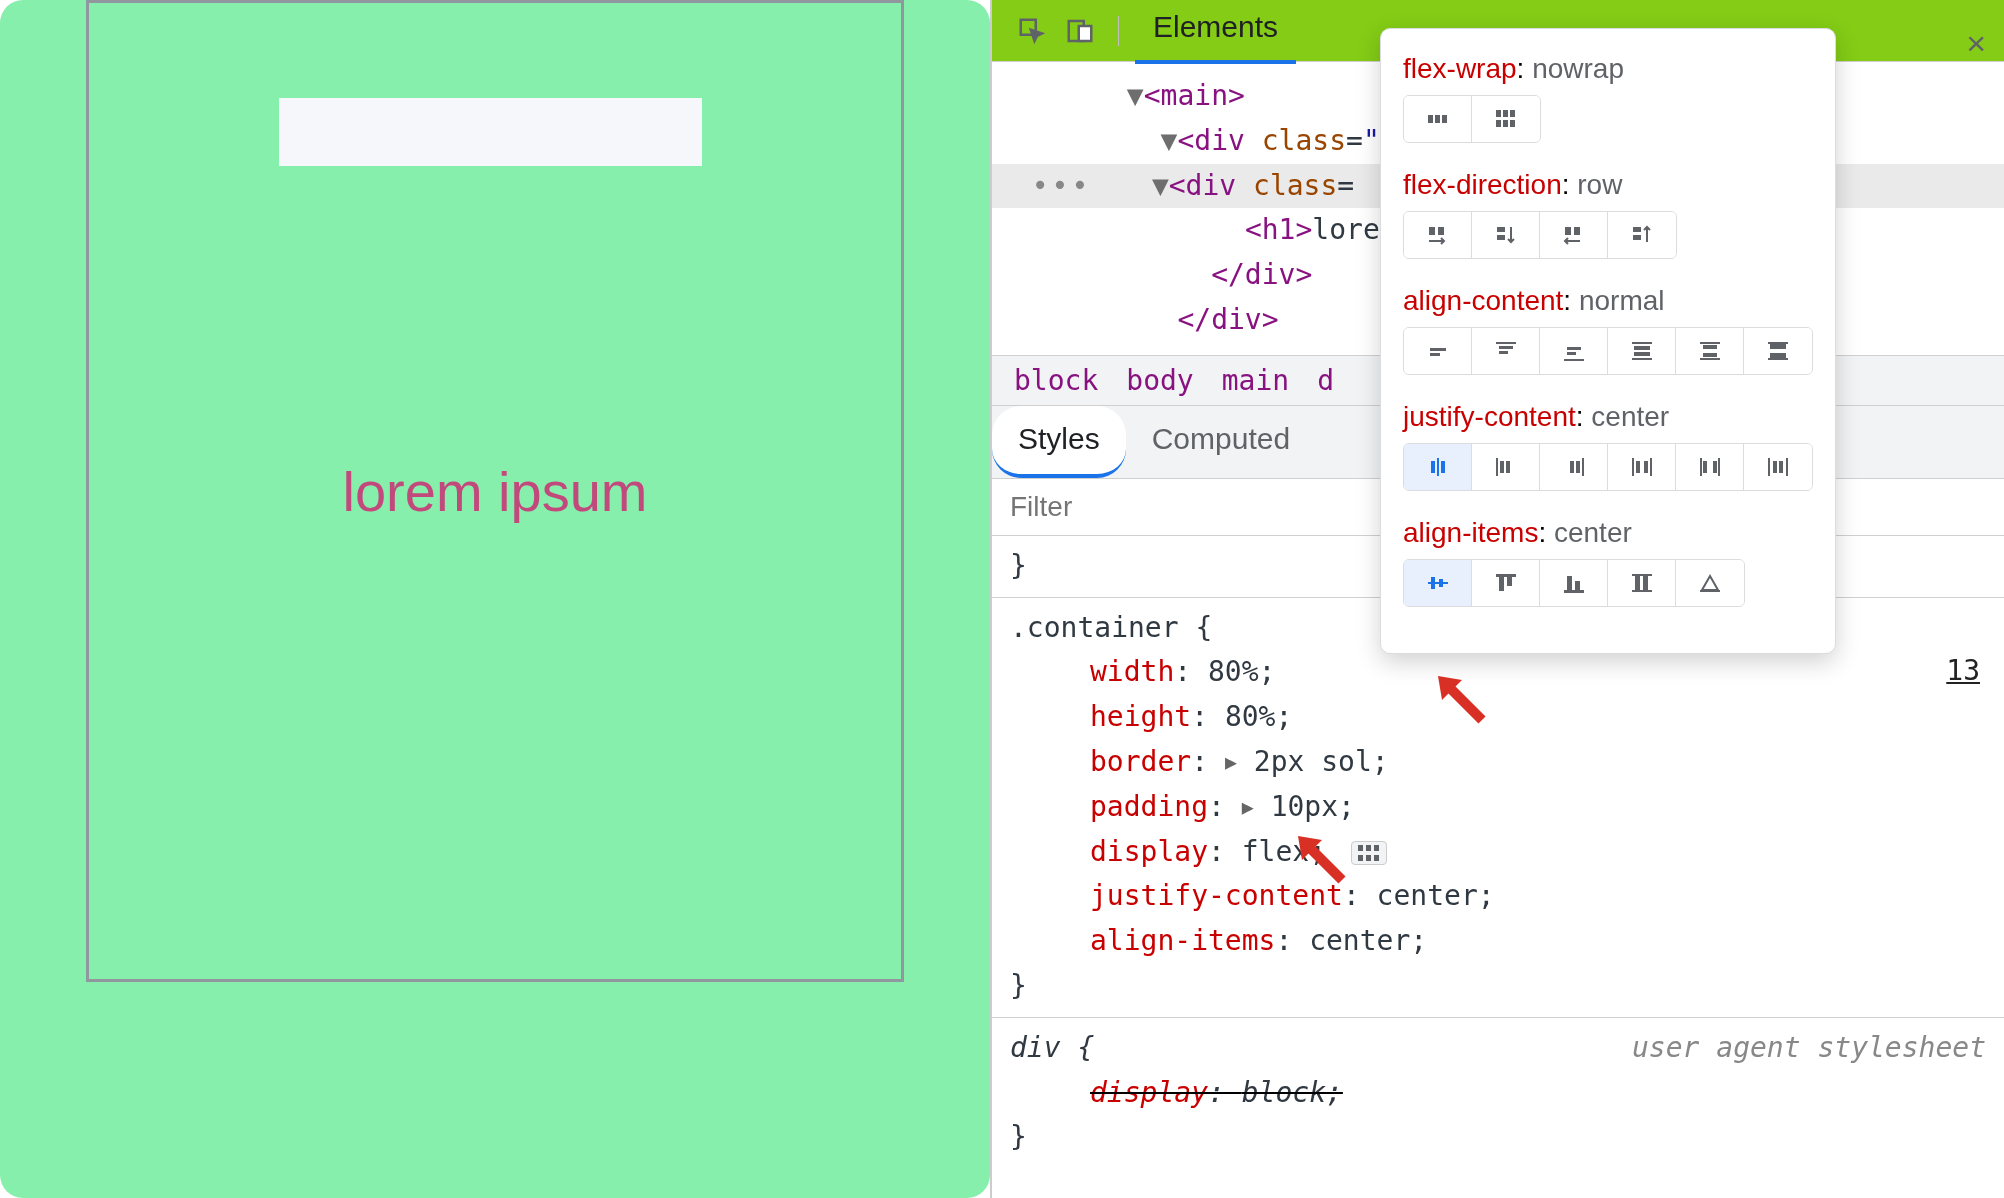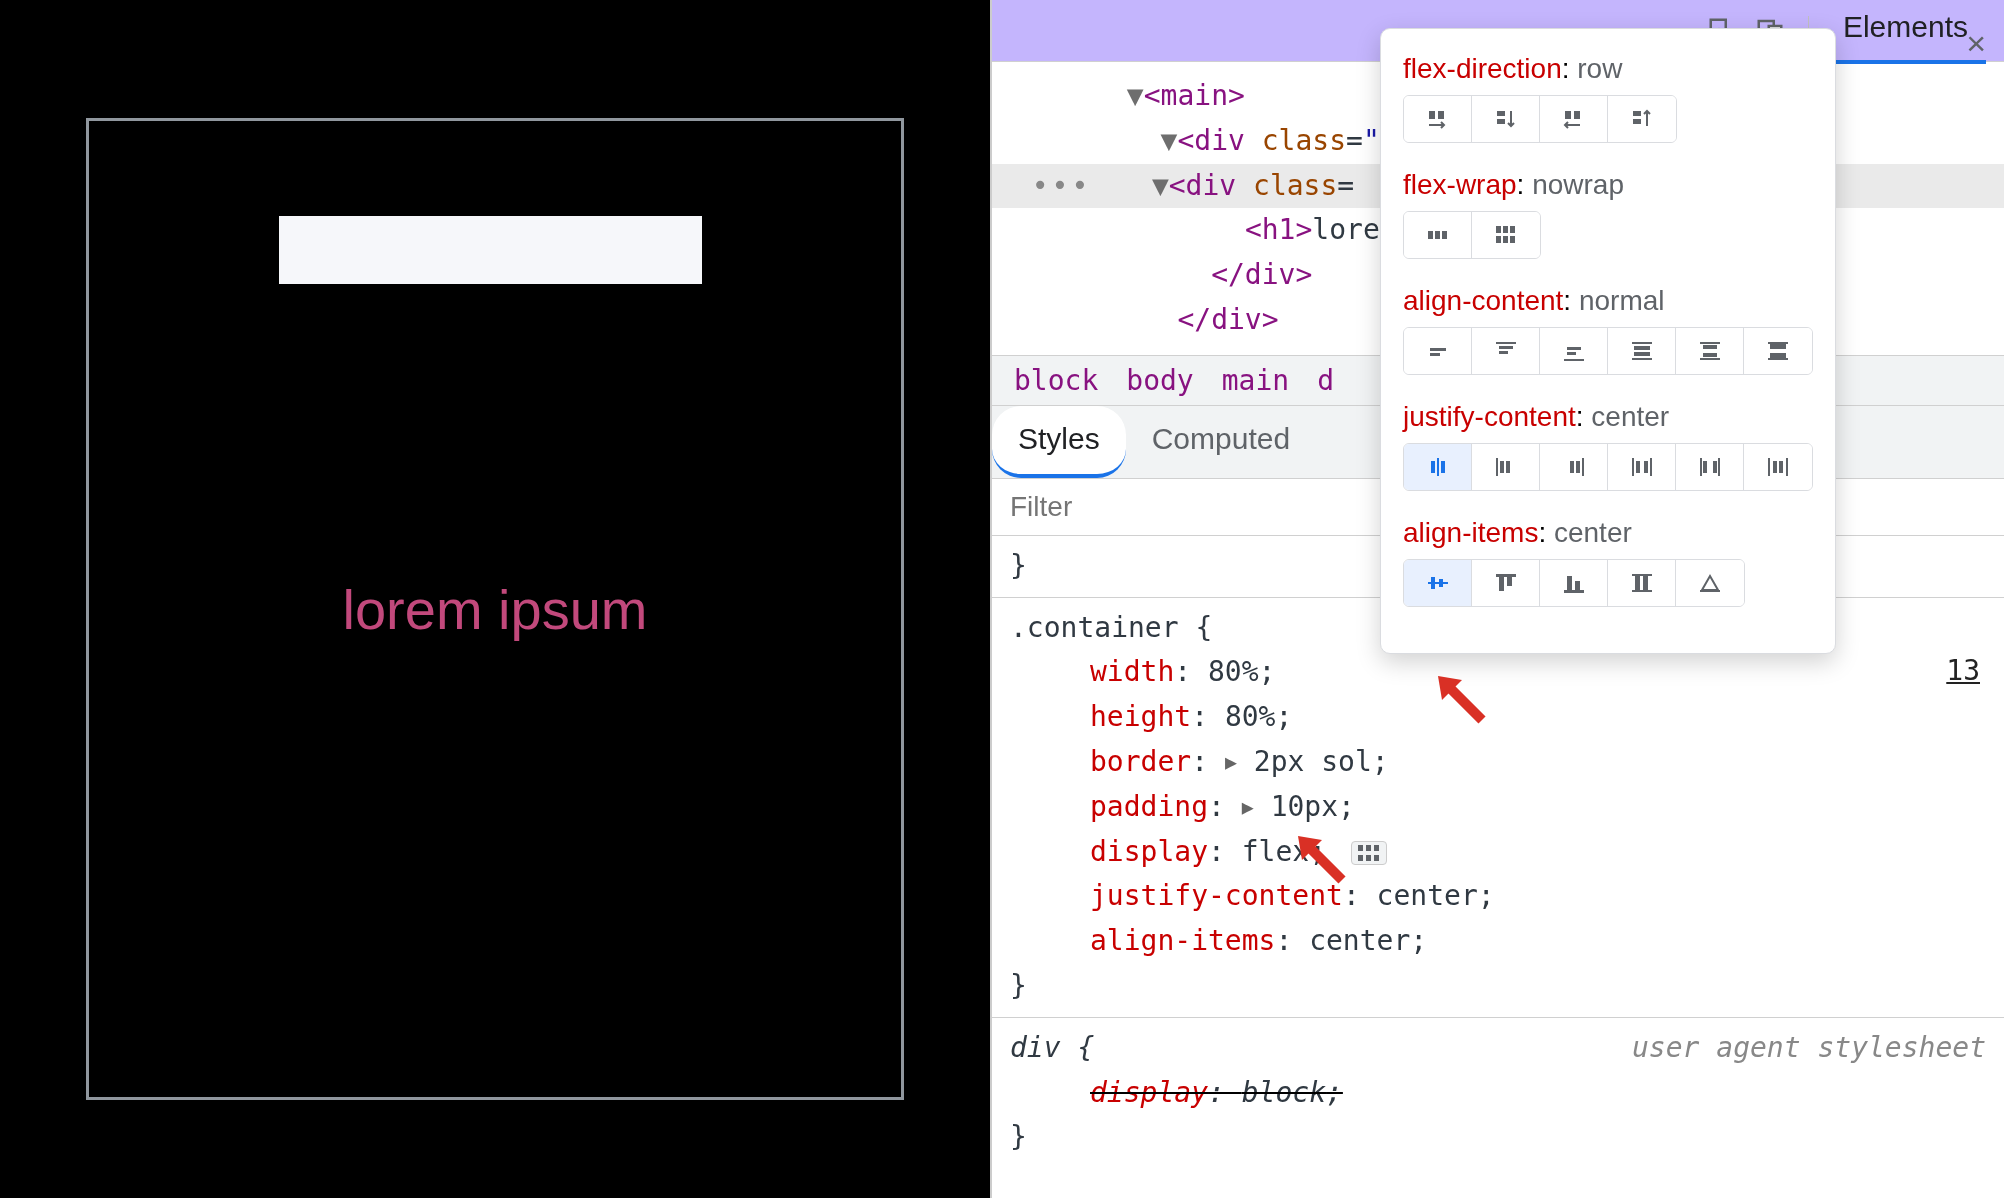--- a/index.html
+++ b/index.html
@@ -9,25 +9,25 @@
   display: flex;
   font-family: -apple-system, BlinkMacSystemFont, "Segoe UI", Helvetica, Arial, sans-serif;
   background: #fff;
   overflow: hidden;
 }
 
 
 .left-pane {
   width: 990px;
   height: 100%;
-  background: #000000;
+  background: #86efac;
   display: flex;
   align-items: flex-start;
   justify-content: center;
-  padding-top: 118px;
+  border-radius: 23px;
 }
 .container-box {
   width: 818px;
   height: 982px;
   border: 3px solid #90979e;
   display: flex;
   justify-content: center;
   align-items: center;
   position: relative;
 }
@@ -59,22 +59,21 @@
 }
 
 
 .toolbar {
   height: 62px;
   display: flex;
   align-items: center;
   gap: 4px;
   padding: 0 18px;
   border-bottom: 1px solid #d0d0d0;
-  background: #c4b5fd;
-  justify-content: flex-end;
+  background: #84cc16;
 }
 .toolbar .icon-btn {
   width: 44px;
   height: 40px;
   display: flex;
   align-items: center;
   justify-content: center;
   color: #5f6368;
 }
 .toolbar .sep {
@@ -354,69 +353,69 @@
       <div class="rule-selector" style="font-style:italic">div {</div>
       <div class="decl"><span class="strike"><span class="prop">display</span><span class="punc">: </span><span class="val">block</span><span class="punc">;</span></span></div>
       <div class="rule-brace">}</div>
     </div>
   </div>
 
   <span class="side-link">13</span>
 
   <div class="flex-popover">
     <div id="popover-sections">
-        <div class="popover-section"><div class="popover-label"><span class="pname">flex-direction</span>: <span class="pval">row</span></div><div class="icon-row">
-            <div class="icon-cell">
-              <svg width="24" height="22" viewBox="0 0 24 22" fill="currentColor">
-                <rect x="3" y="3" width="6" height="8"></rect>
-                <rect x="12" y="3" width="6" height="8"></rect>
-                <path d="M3 17 H18 M15 14 L18 17 L15 20" stroke="currentColor" stroke-width="2" fill="none"></path>
-              </svg>
-            </div>
-            <div class="icon-cell">
-              <svg width="24" height="22" viewBox="0 0 24 22" fill="currentColor">
-                <rect x="3" y="3" width="8" height="5"></rect>
-                <rect x="3" y="11" width="8" height="5"></rect>
-                <path d="M17 3 V18 M14 15 L17 18 L20 15" stroke="currentColor" stroke-width="2" fill="none"></path>
-              </svg>
-            </div>
-            <div class="icon-cell">
-              <svg width="24" height="22" viewBox="0 0 24 22" fill="currentColor">
-                <rect x="3" y="3" width="6" height="8"></rect>
-                <rect x="12" y="3" width="6" height="8"></rect>
-                <path d="M18 17 H3 M6 14 L3 17 L6 20" stroke="currentColor" stroke-width="2" fill="none"></path>
-              </svg>
-            </div>
-            <div class="icon-cell">
-              <svg width="24" height="22" viewBox="0 0 24 22" fill="currentColor">
-                <rect x="3" y="3" width="8" height="5"></rect>
-                <rect x="3" y="11" width="8" height="5"></rect>
-                <path d="M17 18 V3 M14 6 L17 3 L20 6" stroke="currentColor" stroke-width="2" fill="none"></path>
-              </svg>
-            </div>
-          </div></div>
         <div class="popover-section"><div class="popover-label"><span class="pname">flex-wrap</span>: <span class="pval">nowrap</span></div><div class="icon-row">
             <div class="icon-cell">
               <svg width="24" height="22" viewBox="0 0 24 22" fill="currentColor">
                 <rect x="2" y="7" width="5" height="8"></rect>
                 <rect x="9" y="7" width="5" height="8"></rect>
                 <rect x="16" y="7" width="5" height="8"></rect>
               </svg>
             </div>
             <div class="icon-cell">
               <svg width="24" height="22" viewBox="0 0 24 22" fill="currentColor">
                 <rect x="2" y="2" width="5" height="7"></rect>
                 <rect x="9" y="2" width="5" height="7"></rect>
                 <rect x="16" y="2" width="5" height="7"></rect>
                 <rect x="2" y="12" width="5" height="7"></rect>
                 <rect x="9" y="12" width="5" height="7"></rect>
                 <rect x="16" y="12" width="5" height="7"></rect>
               </svg>
             </div>
           </div></div>
+        <div class="popover-section"><div class="popover-label"><span class="pname">flex-direction</span>: <span class="pval">row</span></div><div class="icon-row">
+            <div class="icon-cell">
+              <svg width="24" height="22" viewBox="0 0 24 22" fill="currentColor">
+                <rect x="3" y="3" width="6" height="8"></rect>
+                <rect x="12" y="3" width="6" height="8"></rect>
+                <path d="M3 17 H18 M15 14 L18 17 L15 20" stroke="currentColor" stroke-width="2" fill="none"></path>
+              </svg>
+            </div>
+            <div class="icon-cell">
+              <svg width="24" height="22" viewBox="0 0 24 22" fill="currentColor">
+                <rect x="3" y="3" width="8" height="5"></rect>
+                <rect x="3" y="11" width="8" height="5"></rect>
+                <path d="M17 3 V18 M14 15 L17 18 L20 15" stroke="currentColor" stroke-width="2" fill="none"></path>
+              </svg>
+            </div>
+            <div class="icon-cell">
+              <svg width="24" height="22" viewBox="0 0 24 22" fill="currentColor">
+                <rect x="3" y="3" width="6" height="8"></rect>
+                <rect x="12" y="3" width="6" height="8"></rect>
+                <path d="M18 17 H3 M6 14 L3 17 L6 20" stroke="currentColor" stroke-width="2" fill="none"></path>
+              </svg>
+            </div>
+            <div class="icon-cell">
+              <svg width="24" height="22" viewBox="0 0 24 22" fill="currentColor">
+                <rect x="3" y="3" width="8" height="5"></rect>
+                <rect x="3" y="11" width="8" height="5"></rect>
+                <path d="M17 18 V3 M14 6 L17 3 L20 6" stroke="currentColor" stroke-width="2" fill="none"></path>
+              </svg>
+            </div>
+          </div></div>
         <div class="popover-section"><div class="popover-label"><span class="pname">align-content</span>: <span class="pval">normal</span></div><div class="icon-row">
             <div class="icon-cell">
               <svg width="24" height="22" viewBox="0 0 24 22" fill="currentColor">
                 <rect x="4" y="8" width="16" height="3"></rect>
                 <rect x="4" y="13" width="10" height="3"></rect>
               </svg>
             </div>
             <div class="icon-cell">
               <svg width="24" height="22" viewBox="0 0 24 22" fill="currentColor">
                 <rect x="2" y="2" width="20" height="2"></rect>

